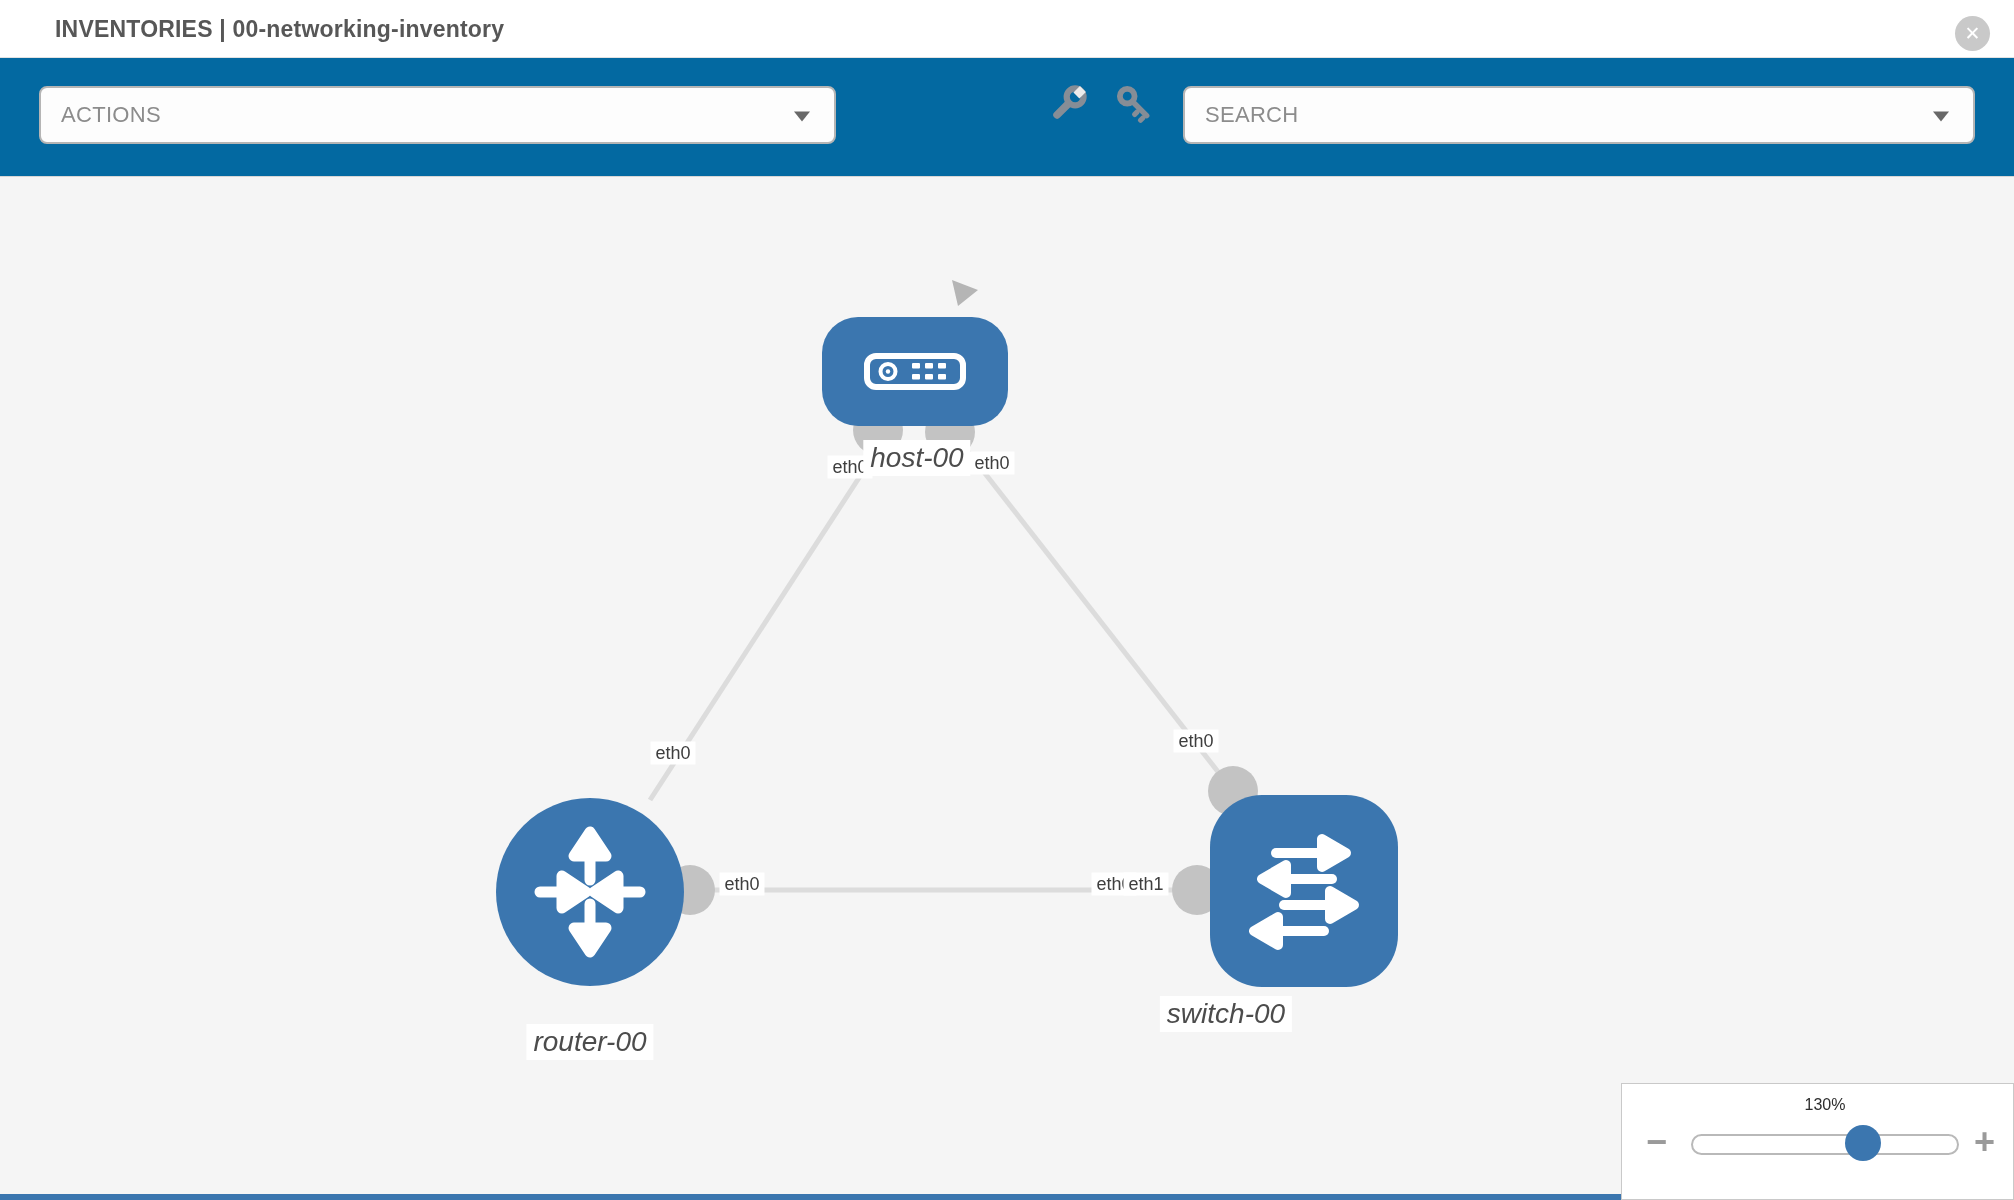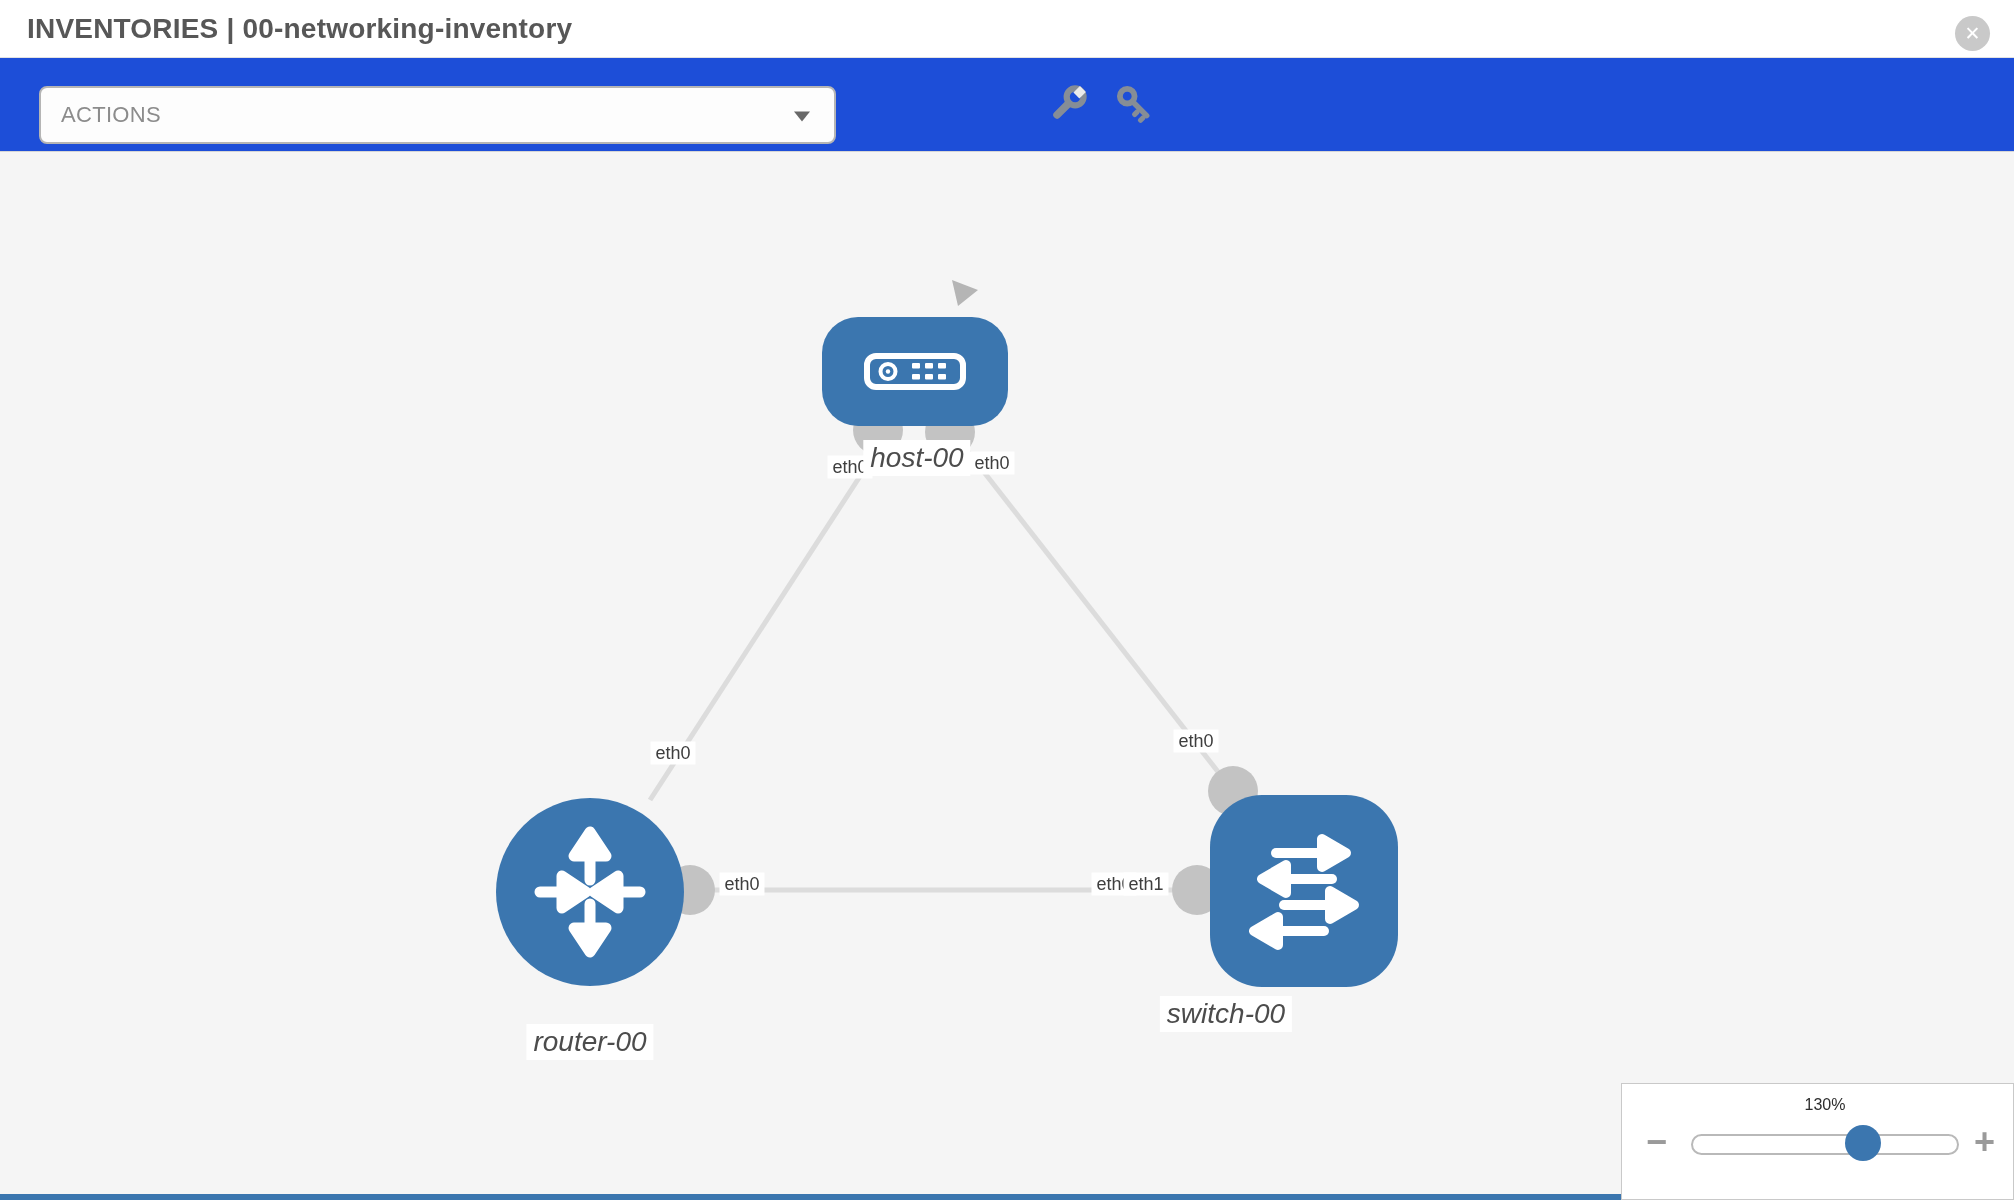--- a/index.html
+++ b/index.html
@@ -9,34 +9,34 @@
     background:#f5f5f5;
     position:relative;
   }
 
   
   .header {
     position:absolute; left:0; top:0; width:2014px; height:57px;
     background:#ffffff; z-index:10;
   }
   .header-title {
-    position:absolute; left:27px; top:50%; transform:translateY(-50%);
-    font-size:28px; font-weight:700; color:#575757; letter-spacing:0.2px;
+    position:absolute; left:55px; top:50%; transform:translateY(-50%);
+    font-size:23px; font-weight:700; color:#575757; letter-spacing:0.2px;
   }
   .close-btn {
     position:absolute; right:24px; top:16px; width:35px; height:35px;
     border-radius:50%; background:#c9c9c9; color:#ffffff;
     display:flex; align-items:center; justify-content:center;
     font-size:19px; font-weight:700; cursor:pointer;
   }
 
   
   .toolbar {
-    position:absolute; left:0; top:57px; width:2014px; height:95px;
-    background:#1d4ed8; border-top:1px solid #e2e2e2; border-bottom:1px solid #d6d6d6;
+    position:absolute; left:0; top:57px; width:2014px; height:120px;
+    background:#0369a1; border-top:1px solid #e2e2e2; border-bottom:1px solid #d6d6d6;
     z-index:10;
   }
   .select-box {
     position:absolute; top:28px; height:58px;
     background:#fdfdfd; border:2px solid #b5b5b5; border-radius:8px;
     display:flex; align-items:center; cursor:pointer;
   }
   .select-box .select-label {
     margin-left:20px; font-size:22px; color:#8c8c8c; letter-spacing:0.3px;
   }
@@ -199,20 +199,24 @@
 
   <svg class="tool-icon key-pos" viewBox="0 0 24 24">
     <g transform="rotate(-45 12 12)">
       <circle cx="12" cy="6" r="4" fill="none" stroke="#868d96" stroke-width="3.2"></circle>
       <rect x="10.5" y="9.5" width="3" height="13" rx="1.5" fill="#868d96"></rect>
       <rect x="6.5" y="14.5" width="4.5" height="2.8" rx="1.2" fill="#868d96"></rect>
       <rect x="6.5" y="19" width="4.5" height="2.8" rx="1.2" fill="#868d96"></rect>
     </g>
   </svg>
 
+  <div class="select-box search-box">
+    <span class="select-label">SEARCH</span>
+    <span class="caret-down"></span>
+  </div>
 </div>
 
 <div class="zoom-panel">
   <div class="zoom-value">130%</div>
   <div class="zoom-minus">−</div>
   <div class="zoom-track"></div>
   <div class="zoom-plus">+</div>
 </div>
 <div class="zoom-thumb"></div>
 

